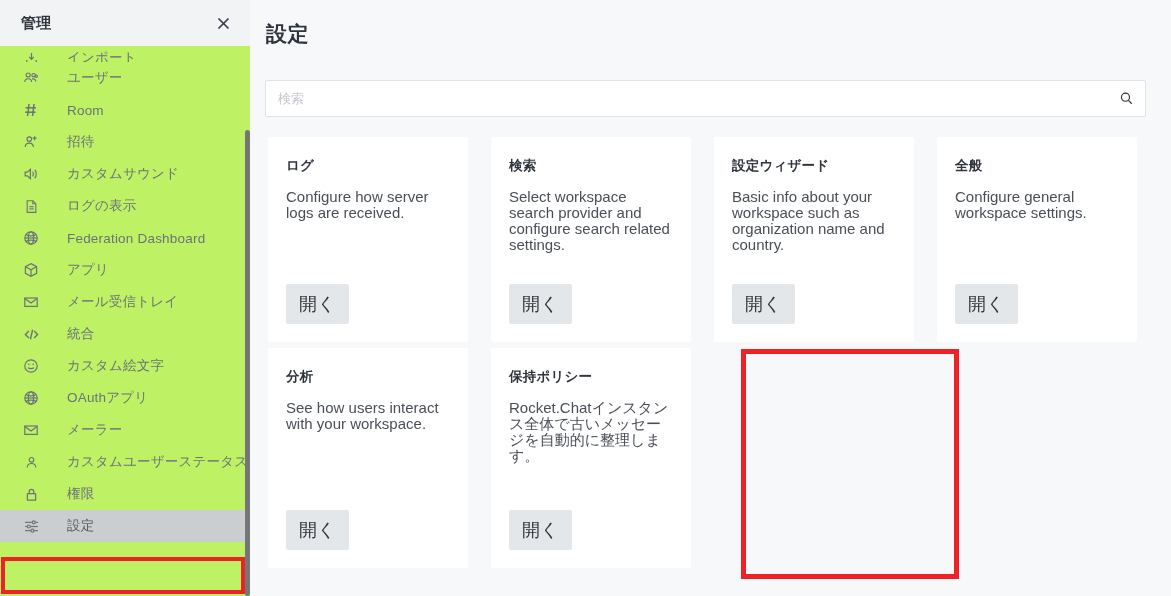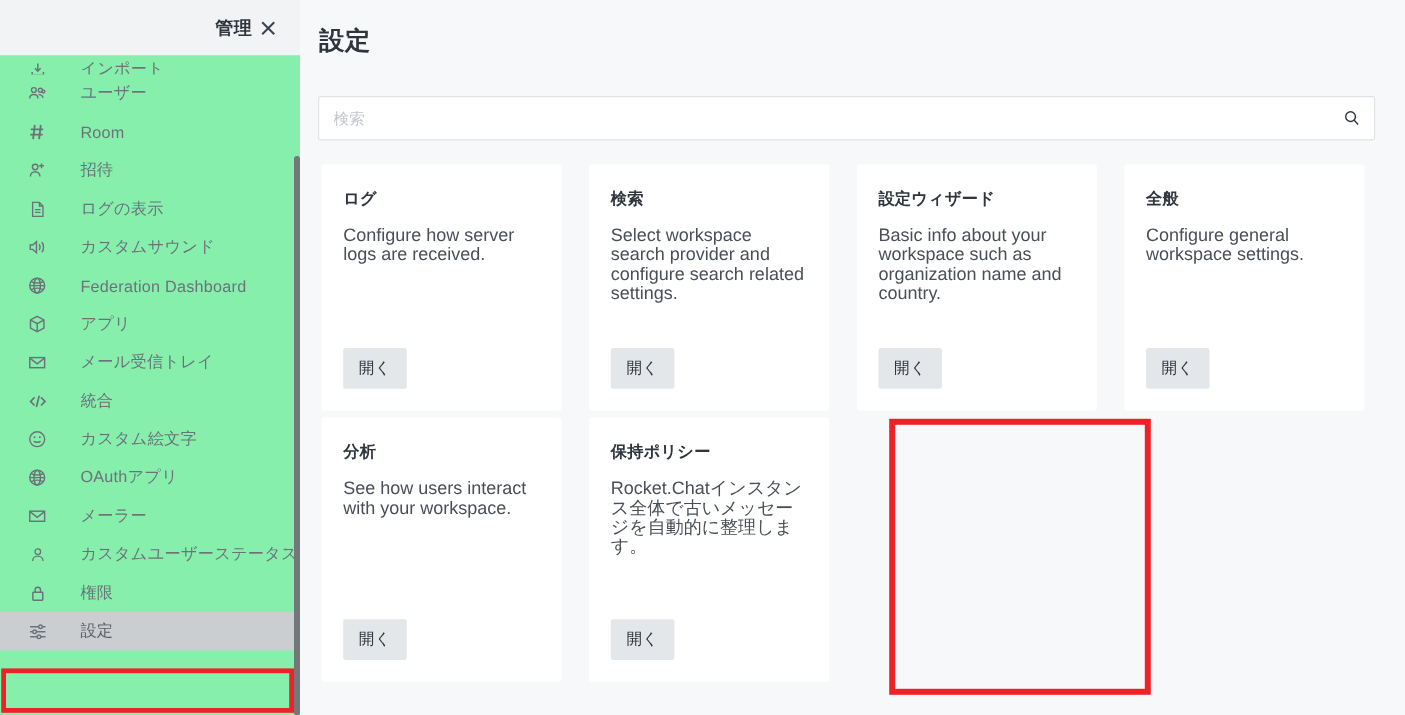--- a/index.html
+++ b/index.html
@@ -19,23 +19,22 @@
     display: flex;
     background: #f7f8fa;
   }
 
   
   #sidebar {
     position: relative;
     width: 250px;
     height: 596px;
     flex: 0 0 250px;
-    background: #86efac;
+    background: #bef264;
     overflow: hidden;
-    text-align: right;
   }
 
   #sidebar-header {
     position: absolute;
     top: 0; left: 0;
     width: 250px;
     height: 46px;
     background: #f2f3f5;
     display: flex;
     align-items: center;
@@ -246,21 +245,21 @@
     flex: 1;
   }
 
   .card-open-btn {
     align-self: flex-start;
     background: #e4e7ea;
     border: 0;
     border-radius: 2px;
     padding: 8px 13px;
     font-family: "Liberation Sans", sans-serif;
-    font-size: 13px;
+    font-size: 18px;
     color: #2f343d;
     cursor: pointer;
     letter-spacing: 0.3px;
   }
 
   
   #card-highlight {
     position: absolute;
     left: 491px;
     top: 349px;
@@ -334,39 +333,39 @@
               <path d="M2.3 13c0-2.3 1.8-3.9 4-3.9s4 1.6 4 3.9"></path>
               <path d="M11.6 2.2v4M9.6 4.2h4"></path>
             </svg>
           </span>
           <span class="nav-label">招待</span>
         </div>
 
 
         <div class="nav-item">
           <span class="nav-icon">
+            <svg width="16" height="16" viewBox="0 0 16 16" fill="none" stroke="currentColor" stroke-width="1.2">
+              <path d="M2.2 6.2h2.1L7.4 3.4v9.2L4.3 9.8H2.2z"></path>
+              <path d="M9.6 5.6c1 .9 1 3.9 0 4.8"></path>
+              <path d="M11.8 3.8c1.9 1.7 1.9 6.7 0 8.4"></path>
+            </svg>
+          </span>
+          <span class="nav-label">カスタムサウンド</span>
+        </div>
+
+        <div class="nav-item">
+          <span class="nav-icon">
             <svg width="15" height="15" viewBox="0 0 16 16" fill="none" stroke="currentColor" stroke-width="1.2">
               <path d="M3.4 1.8h6l3.2 3.2v9.2H3.4z"></path>
               <path d="M9.4 1.8V5h3.2"></path>
               <line x1="5.6" y1="8.2" x2="10.4" y2="8.2"></line>
               <line x1="5.6" y1="10.6" x2="10.4" y2="10.6"></line>
             </svg>
           </span>
           <span class="nav-label">ログの表示</span>
-        </div>
-
-        <div class="nav-item">
-          <span class="nav-icon">
-            <svg width="16" height="16" viewBox="0 0 16 16" fill="none" stroke="currentColor" stroke-width="1.2">
-              <path d="M2.2 6.2h2.1L7.4 3.4v9.2L4.3 9.8H2.2z"></path>
-              <path d="M9.6 5.6c1 .9 1 3.9 0 4.8"></path>
-              <path d="M11.8 3.8c1.9 1.7 1.9 6.7 0 8.4"></path>
-            </svg>
-          </span>
-          <span class="nav-label">カスタムサウンド</span>
         </div>
 
         <div class="nav-item">
           <span class="nav-icon">
             <svg width="16" height="16" viewBox="0 0 16 16" fill="none" stroke="currentColor" stroke-width="1.2">
               <circle cx="8" cy="8" r="6.2"></circle>
               <ellipse cx="8" cy="8" rx="2.7" ry="6.2"></ellipse>
               <line x1="1.8" y1="8" x2="14.2" y2="8"></line>
               <path d="M2.9 4.6c3.2 1.6 7 1.6 10.2 0"></path>
               <path d="M2.9 11.4c3.2-1.6 7-1.6 10.2 0"></path>

